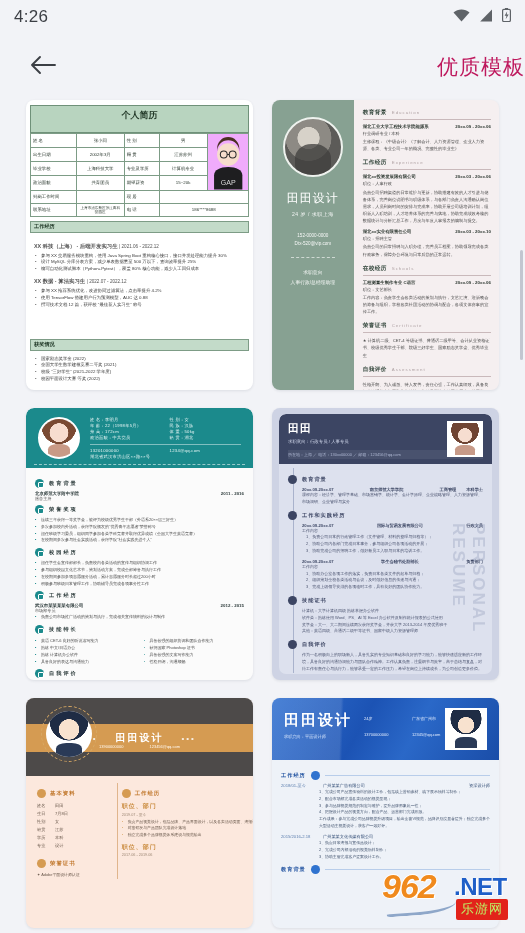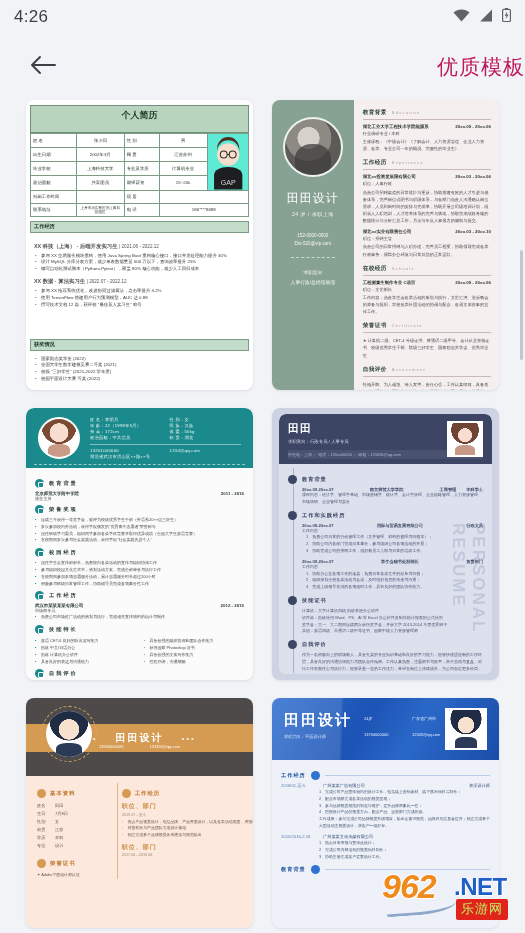--- a/index.html
+++ b/index.html
@@ -55,21 +55,21 @@
   .c1 table { width: 100%; border-collapse: collapse; table-layout: fixed; }
   .c1 td {
     border: 1px solid #7d9c86; height: 13px; font-size: 4.4px; color: #2c3a30;
     padding: 0 2px; overflow: hidden; white-space: nowrap;
   }
   .c1 td.lbl { width: 21%; }
   .c1 td.val { width: 22%; text-align: center; }
   .c1 td.lbl2 { width: 16%; }
   .c1 td.val2 { text-align: center; }
   .c1 .photo {
-    background: #5eead4; width: 100%; height: 100%; position: relative;
+    background: #f0abfc; width: 100%; height: 100%; position: relative;
   }
   .c1 .sectbar {
     background: #c3dbc9; border: 1px solid #7d9c86; font-size: 5.2px; font-weight: bold;
     color: #223a29; padding: 1.5px 3px; margin-top: 4px;
   }
   .c1 .body { padding: 5px 4px 0 4px; color: #333; }
   .c1 .jobhead { font-size: 5.4px; font-weight: bold; color: #1c1c1c; margin: 5px 0 3px; }
   .c1 .jobhead span { font-weight: normal; font-size: 4.6px; color: #555; }
   .c1 ul { list-style: none; }
   .c1 li {

